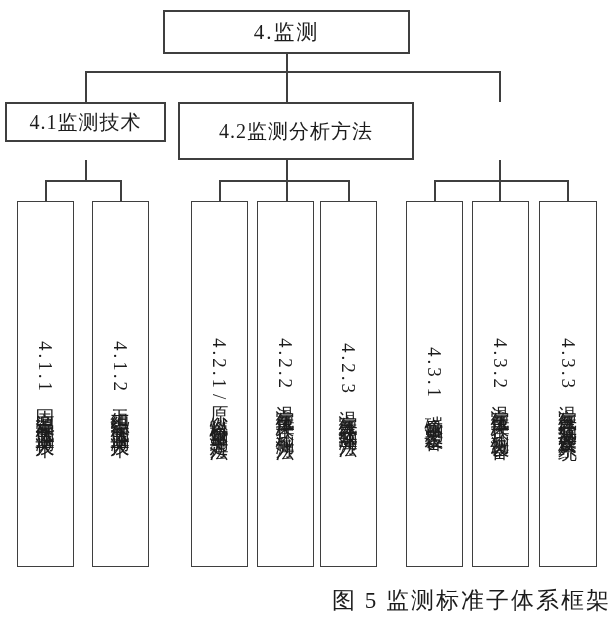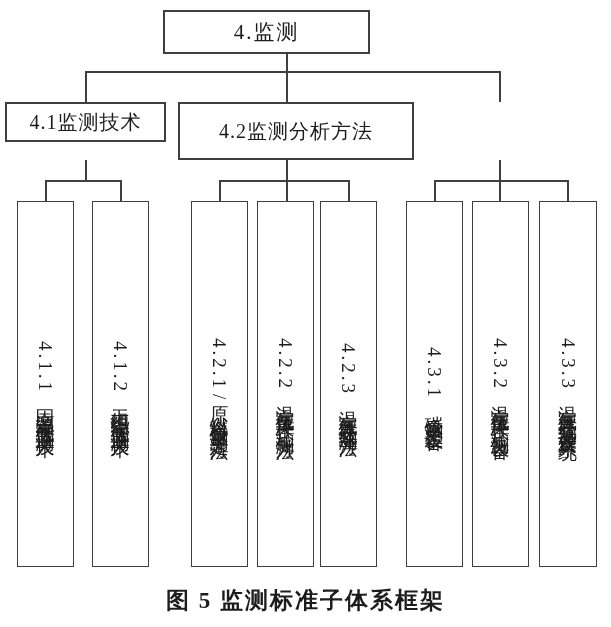--- a/index.html
+++ b/index.html
@@ -29,32 +29,32 @@
     text-orientation:mixed;
     font-size:19px;
     letter-spacing:3px;
     line-height:1;
     white-space:nowrap;
   }
   .ln{position:absolute;background:#3f3f3f;}
   .caption{
     position:absolute;
     left:0;top:585px;width:611px;
-    text-align:center;
+    text-align:right;
     font-size:23px;
-    font-weight:bold;
+    font-weight:normal;
     letter-spacing:2px;
   }
 </style>
 </head>
 <body>
 
 <div class="canvas">
 
-  <div class="box lvl1" style="left:163px;top:10px;width:207px;height:44px;">
+  <div class="box lvl1" style="left:163px;top:10px;width:247px;height:44px;">
     <span>4.监测</span>
   </div>
 
   <div class="ln" style="left:285.5px;top:54px;width:2px;height:18px;"></div>
   <div class="ln" style="left:84.5px;top:71px;width:416px;height:2px;"></div>
   <div class="ln" style="left:84.5px;top:71px;width:2px;height:31px;"></div>
   <div class="ln" style="left:285.5px;top:71px;width:2px;height:31px;"></div>
   <div class="ln" style="left:499px;top:71px;width:2px;height:31px;"></div>
 
   <div class="box lvl2" style="left:5px;top:102px;width:161px;height:40px;">

